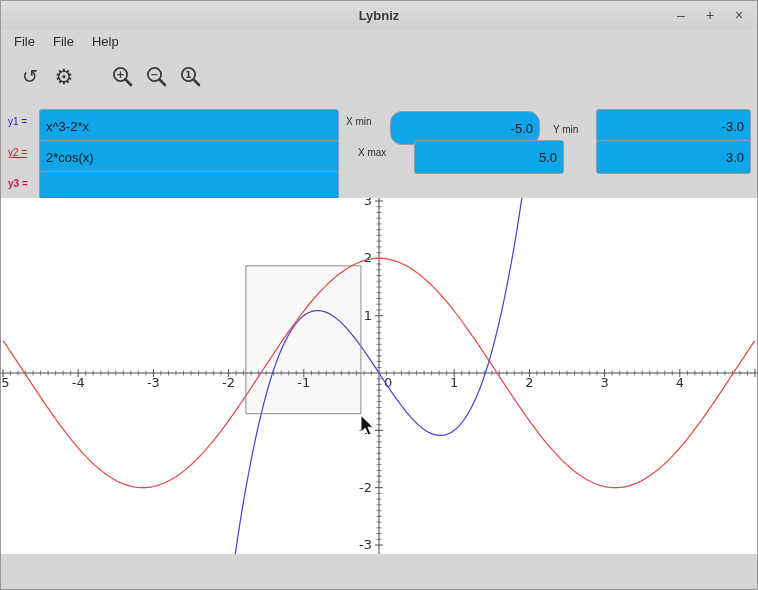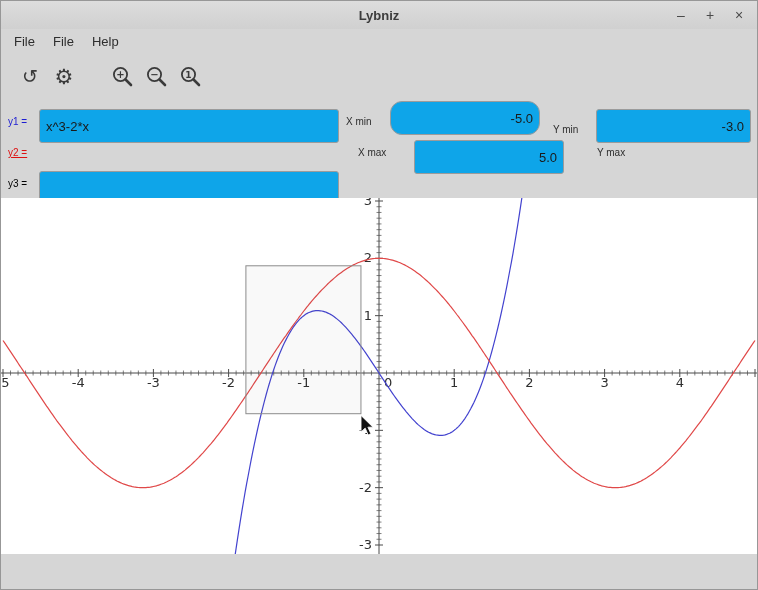--- a/index.html
+++ b/index.html
@@ -102,30 +102,32 @@
         <circle cx="9.5" cy="9.5" r="6.6" fill="none" stroke="#3a3a3a" stroke-width="1.8"></circle>
         <line x1="14.5" y1="14.5" x2="20" y2="20" stroke="#3a3a3a" stroke-width="2.6" stroke-linecap="round"></line>
         <text x="9.5" y="13" text-anchor="middle" font-size="9" font-weight="bold" fill="#3a3a3a">1</text>
       </svg>
     </div>
   </div>
 
   <span class="form-label" style="left: 7px; top: 108px; color: rgb(29, 29, 210);">y1 =</span>
   <input class="fn-input" style="left: 38px; top: 108px; width: 300px;" value="x^3-2*x">
   <span class="form-label" style="left:345px;top:108px;">X min</span>
-  <input class="fn-input num" style="left: 389px; top: 100px; width: 150px; border-radius: 12px;" value="-5.0">
+  <input class="fn-input num" style="left: 389px; top: 110px; width: 150px; border-radius: 12px;" value="-5.0">
   <span class="form-label" style="left:552px;top:116px;">Y min</span>
   <input class="fn-input num" style="left: 595px; top: 108px; width: 155px; padding-left: 43px;" value="-3.0">
 
   <span class="form-label" style="left: 7px; top: 139px; color: rgb(221, 17, 17); text-decoration: underline;">y2 =</span>
+  <input class="fn-input" style="left: 38px; top: 139px; width: 300px;" value="2*cos(x)">
   <span class="form-label" style="left:345px;top:139px;margin-left:12px;">X max</span>
   <input class="fn-input num" style="left: 389px; top: 139px; width: 150px; margin-left: 24px;" value="5.0">
   <span class="form-label" style="left:552px;top:139px;margin-left:44px;">Y max</span>
-
-  <span class="form-label" style="left: 7px; top: 170px; color: #000000;">y3 =</span>
+  <input class="fn-input num" style="left: 595px; top: 139px; width: 155px;" value="3.0">
+
+  <span class="form-label" style="left: 7px; top: 170px; color: #be185d; font-weight: bold;">y3 =</span>
   <input class="fn-input" style="left: 38px; top: 170px; width: 300px;" value="">
 
   <div id="plot">
     <svg id="plot-svg" viewBox="0 0 758 356">
         <line x1="0" y1="175" x2="758" y2="175" stroke="#4a4a4a" stroke-width="1"></line>
         <line x1="378" y1="0" x2="378" y2="356" stroke="#4a4a4a" stroke-width="1"></line>
         <line x1="2" y1="171" x2="2" y2="179" stroke="#4a4a4a" stroke-width="1"></line>
         <line x1="9.519999999999973" y1="172.5" x2="9.519999999999973" y2="177.5" stroke="#4a4a4a" stroke-width="0.7"></line>
         <line x1="17.040000000000013" y1="172.5" x2="17.040000000000013" y2="177.5" stroke="#4a4a4a" stroke-width="0.7"></line>
         <line x1="24.559999999999985" y1="172.5" x2="24.559999999999985" y2="177.5" stroke="#4a4a4a" stroke-width="0.7"></line>

